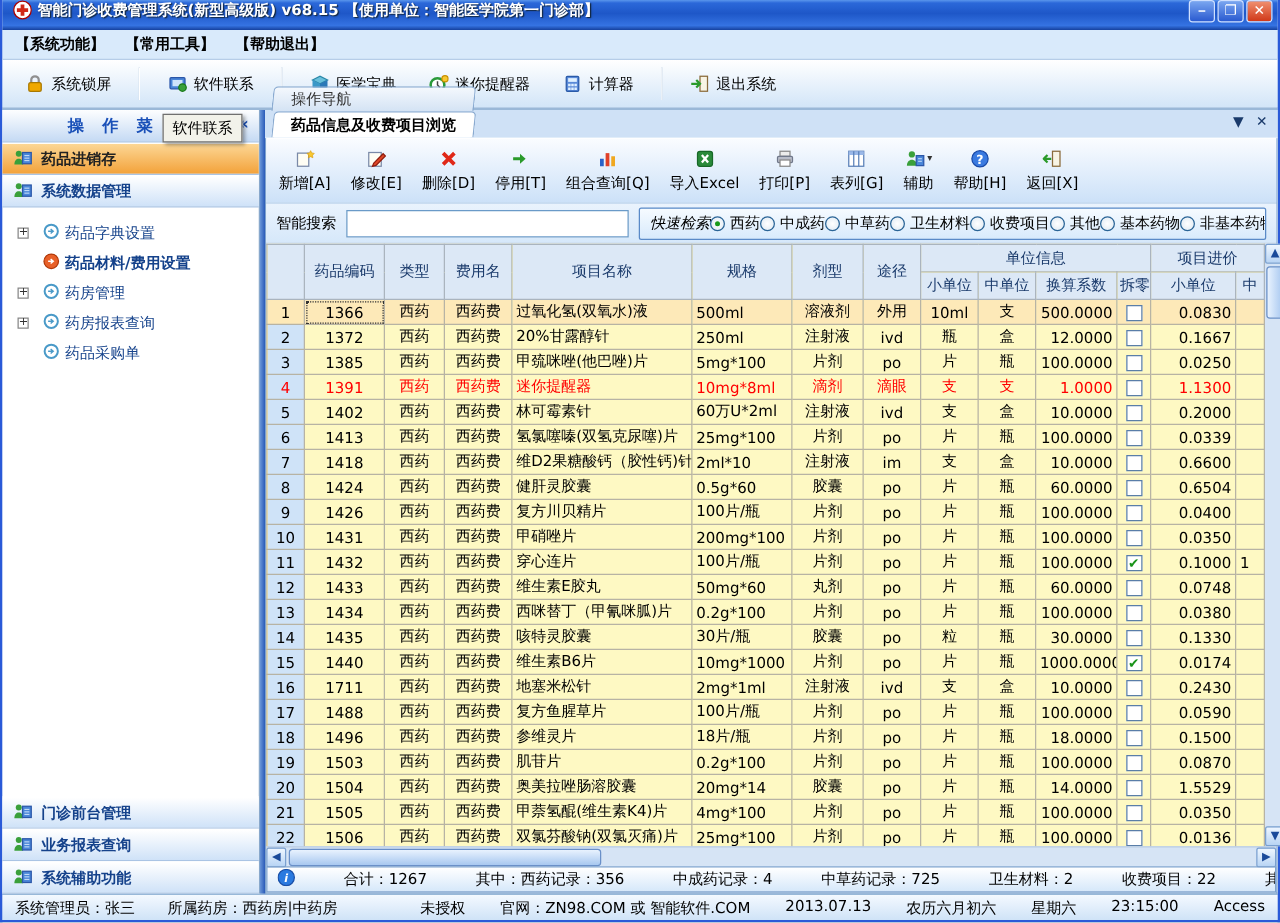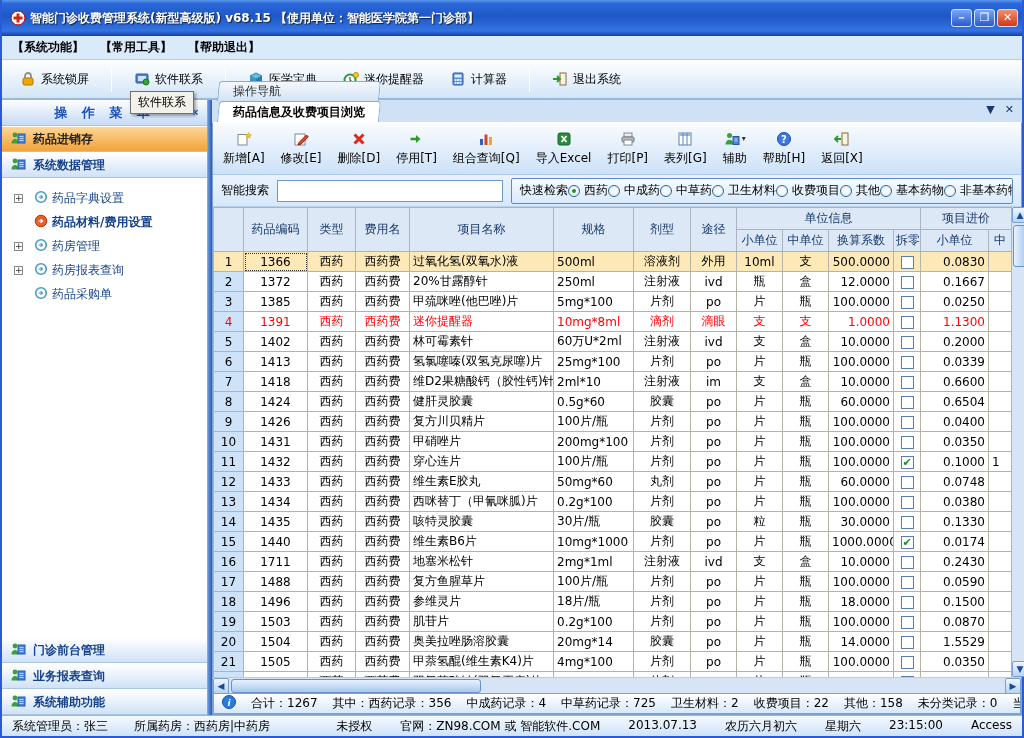--- a/index.html
+++ b/index.html
@@ -1,21 +1,21 @@
 <!DOCTYPE html>
 <html><head>
 <meta charset="utf-8">
 <style>
   * { margin:0; padding:0; box-sizing:border-box; }
   html,body { width:1024px; height:738px; overflow:hidden; }
   body { font-family:"DejaVu Sans","Liberation Sans",sans-serif; font-size:12px; color:#000; background:#d6e5f5; }
   .window { width:1024px; height:738px; border-left:2px solid #2a5ad8; border-right:2px solid #2a5ad8; border-bottom:2px solid #2a5ad8; display:flex; flex-direction:column; position:relative; }
 
   
-  .titlebar { height:36px; background:linear-gradient(180deg,#5a96ec 0%,#2b68d9 10%,#1e57c8 45%,#3573e2 85%,#16419e 100%); display:flex; align-items:center; padding:0 4px; flex:0 0 auto; }
+  .titlebar { height:24px; background:linear-gradient(180deg,#5a96ec 0%,#2b68d9 10%,#1e57c8 45%,#3573e2 85%,#16419e 100%); display:flex; align-items:flex-start; padding:0 4px; flex:0 0 auto; }
   .titlebar .appicon { width:16px; height:16px; margin:0 4px; flex:0 0 auto; }
   .titlebar .title { color:#fff; font-weight:bold; font-size:12px; text-shadow:1px 1px 1px #123; white-space:nowrap; overflow:hidden; flex:1; }
   .winbtns { display:flex; gap:2px; }
   .winbtn { width:21px; height:18px; border:1px solid #cfe0ff; border-radius:3px; background:linear-gradient(180deg,#7aa6f0,#2a5ad0); color:#fff; font-size:11px; line-height:16px; text-align:center; font-weight:bold; }
   .winbtn.close { background:linear-gradient(180deg,#f09070,#d03818); }
 
   
   .menubar { height:24px; background:#d9eafb; border-bottom:1px solid #b6cde8; display:flex; align-items:center; padding-left:8px; gap:4px; flex:0 0 auto; }
   .menu-item { padding:2px 10px 2px 2px; font-weight:bold; cursor:default; white-space:nowrap; }
 
@@ -54,28 +54,28 @@
 
   .actionbar { height:52px; background:linear-gradient(180deg,#fafcff,#cce1f8); border-bottom:1px solid #aac8e8; display:flex; align-items:center; padding:0 10px; gap:16px; flex:0 0 auto; }
   .abtn { display:flex; flex-direction:column; align-items:center; gap:3px; white-space:nowrap; cursor:pointer; }
   .abtn .iconrow { display:flex; align-items:center; gap:2px; height:16px; }
   .abtn .caret { font-size:8px; color:#333; }
 
   .searchrow { height:32px; background:linear-gradient(180deg,#eaf3fd,#d6e8fa); display:flex; align-items:center; padding:0 8px; gap:8px; flex:0 0 auto; border-bottom:1px solid #b8d0ea; }
   .search-label { white-space:nowrap; }
   .search-input { width:226px; height:22px; border:1px solid #6a9ac8; padding:0 4px; font-size:12px; background:#fff; }
   .quickbox { flex:1; height:26px; border:1px solid #5a8ac8; border-radius:2px; background:linear-gradient(180deg,#f6fbff,#d8eafc); display:flex; align-items:center; padding:0 8px; justify-content:space-between; white-space:nowrap; overflow:hidden; }
-  .quick-label { font-weight:normal; }
+  .quick-label { font-weight:normal;font-style:italic; }
   .radio-opt { display:flex; align-items:center; gap:4px; cursor:pointer; }
   .rdo { width:12px; height:12px; border-radius:50%; border:1px solid #2a6496; background:radial-gradient(#fff,#dde8f2); position:relative; flex:0 0 auto; }
   .rdo.on::after { content:""; position:absolute; left:3px; top:3px; width:4px; height:4px; border-radius:50%; background:#1a9a1a; }
 
   
   .gridwrap { flex:1; display:flex; min-height:0; background:#e8e4d8; }
-  table.grid { table-layout:fixed; width:798px; border-collapse:collapse; background:#ffffff; flex:0 0 auto; align-self:flex-start; }
+  table.grid { table-layout:fixed; width:798px; border-collapse:collapse; background:#fef9c3; flex:0 0 auto; align-self:flex-start; }
   .grid th { background:#dce8f6; color:#1a3a6b; font-weight:normal; border:1px solid #aab4be; font-size:12px; padding:0 2px; overflow:hidden; white-space:nowrap; }
   .grid thead tr:first-child th { height:22px; }
   .grid thead tr:last-child th { height:22px; }
   .grid td { border:1px solid #b7b3a4; height:20px; padding:0 3px; overflow:hidden; white-space:nowrap; text-align:center; }
   .grid td.rn { background:#cfe3f8; border-color:#b7b3a4; }
   .grid td.l { text-align:left; }
   .grid td.r { text-align:right; }
   .grid tr.sel td { background:#fde9b8; }
   .grid tr.red td { color:#f00; }
   .grid td.focus { outline:1px dotted #333; outline-offset:-2px; }
@@ -85,21 +85,21 @@
   .vscroll { width:16px; background:#d6e4f5; display:flex; flex-direction:column; align-items:center; flex:0 0 auto; }
   .sbtn { width:16px; height:16px; background:linear-gradient(180deg,#eef6ff,#b8d4f4); border:1px solid #7aa0d0; border-radius:2px; color:#1a4a9a; font-size:9px; line-height:14px; text-align:center; flex:0 0 auto; }
   .vthumb { width:14px; height:42px; margin-top:2px; background:linear-gradient(90deg,#e8f2fe,#a8c8f0); border:1px solid #6a90c8; border-radius:3px; }
   .vfill { flex:1; }
   .hscroll { height:16px; background:#d6e4f5; display:flex; align-items:center; flex:0 0 auto; border-top:1px solid #b8cce4; }
   .hthumb { width:250px; height:14px; margin-left:2px; background:linear-gradient(180deg,#e8f2fe,#a8c8f0); border:1px solid #6a90c8; border-radius:3px; }
   .hfill { flex:1; }
 
   
   .summary { height:21px; border:1px solid #7da2ce; background:linear-gradient(180deg,#ffffff,#d6e8fa); display:flex; align-items:center; gap:15px; padding:0 8px; white-space:nowrap; overflow:hidden; flex:0 0 auto; }
-  .summary .itm { flex:0 0 auto; }
+  .summary .itm { flex:0 0 auto;margin-left:24px; }
 
   
   .statusbar { height:21px; background:linear-gradient(180deg,#f4f9ff,#cfe3f7); border-top:1px solid #98b8d8; display:flex; align-items:center; padding:0 10px; white-space:nowrap; overflow:hidden; flex:0 0 auto;text-align:right; }
   .statusbar .grpL { display:flex; gap:26px; }
   .statusbar .grpR { display:flex; gap:28px; margin-left:auto; }
 
   
   .tooltip { position:absolute; left:128px; top:91px; background:#f2f2ea; border:1px solid #707070; padding:2px 7px; box-shadow:2px 2px 3px rgba(0,0,0,.35); z-index:50; font-size:12px; }
 </style>
 </head>

